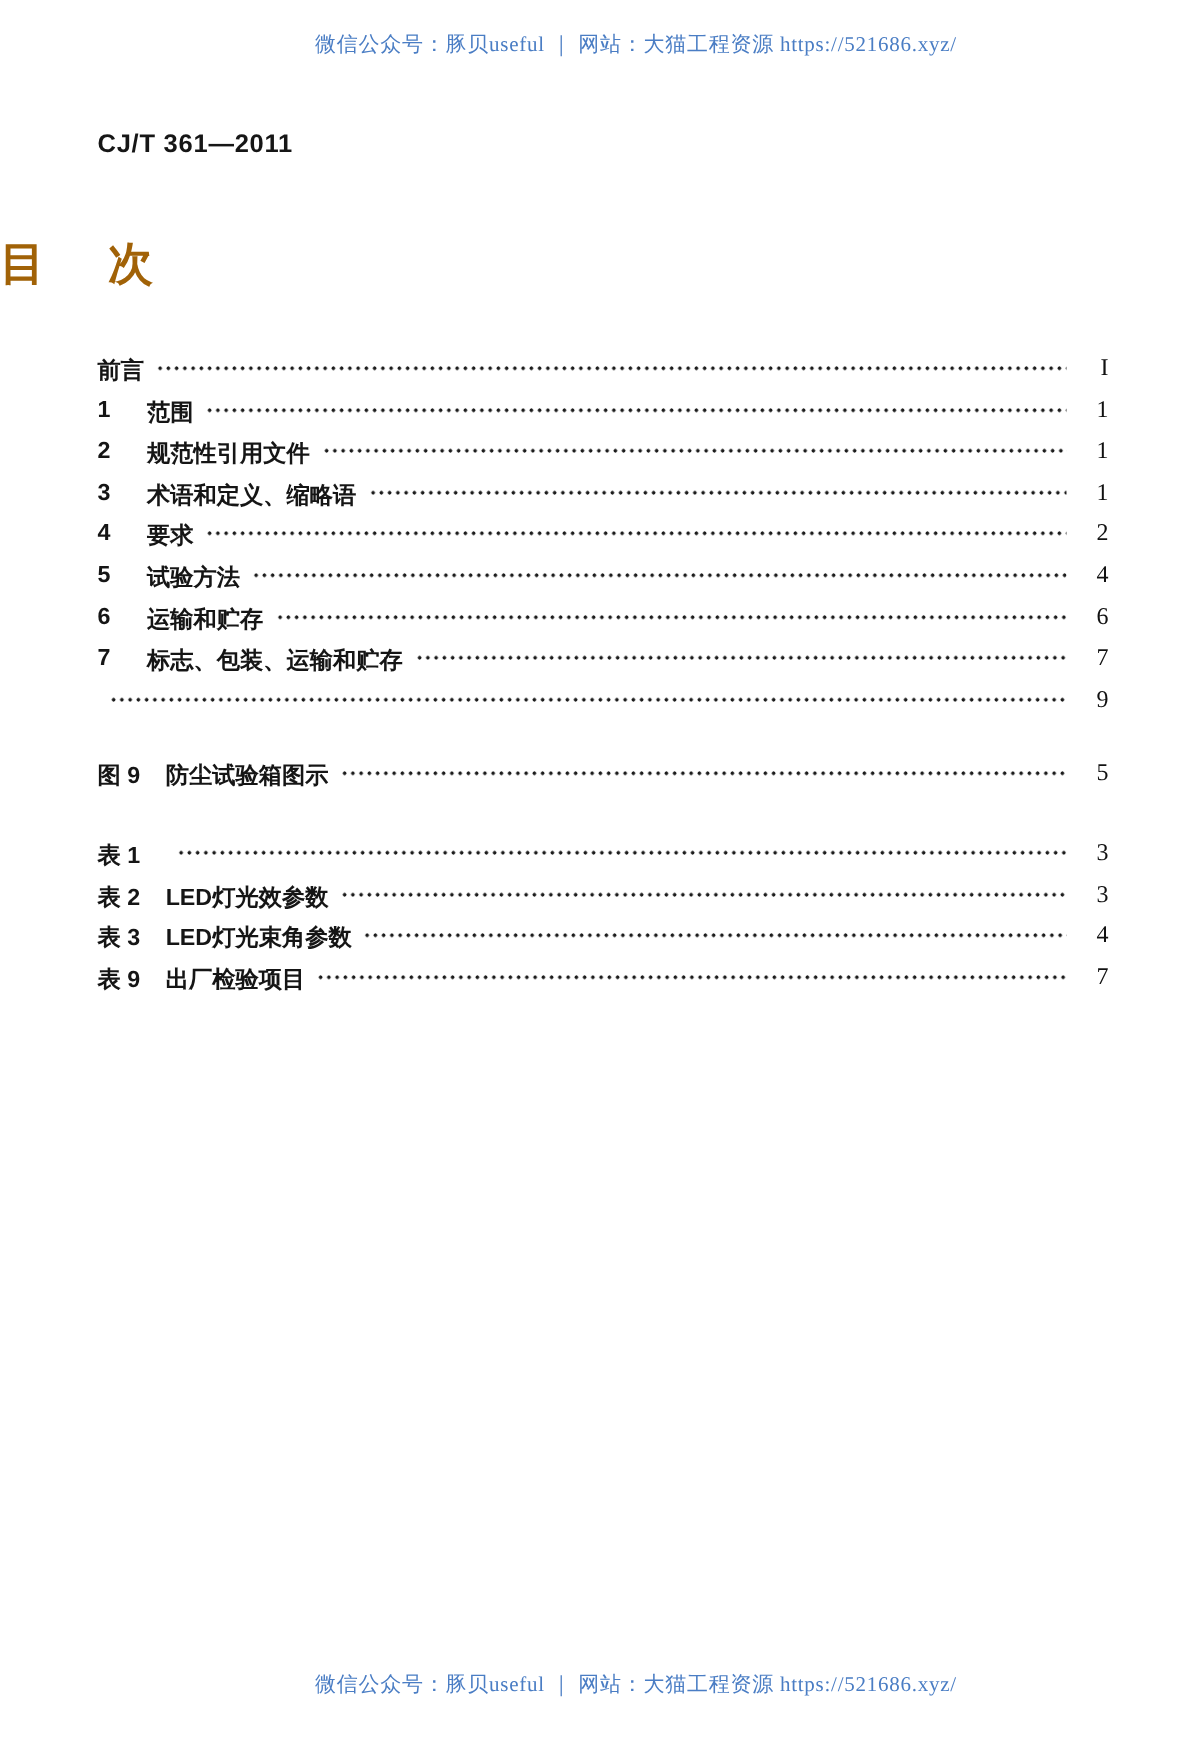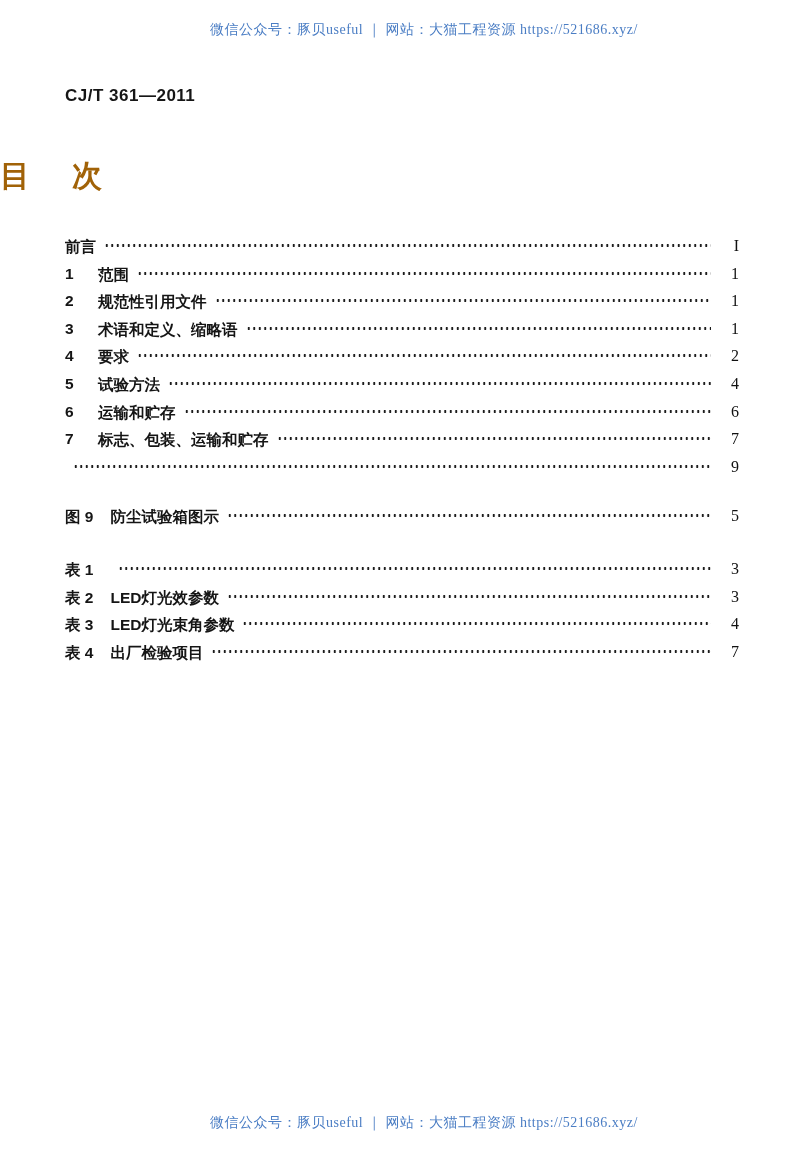--- a/index.html
+++ b/index.html
@@ -167,21 +167,21 @@
       <span class="dot-leader"></span>
       <span class="toc-page">3</span>
     </div>
     <div class="toc-row">
       <span class="toc-num wide">表 3</span>
       <span class="toc-label">LED灯光束角参数</span>
       <span class="dot-leader"></span>
       <span class="toc-page">4</span>
     </div>
     <div class="toc-row">
-      <span class="toc-num wide">表 4</span>
+      <span class="toc-num wide">表 9</span>
       <span class="toc-label">出厂检验项目</span>
       <span class="dot-leader"></span>
       <span class="toc-page">7</span>
     </div>
   </div>
 
 </div>
 
 <div class="watermark wm-bottom">
   <span>微信公众号：豚贝useful ｜ 网站：大猫工程资源 https://521686.xyz/</span>

